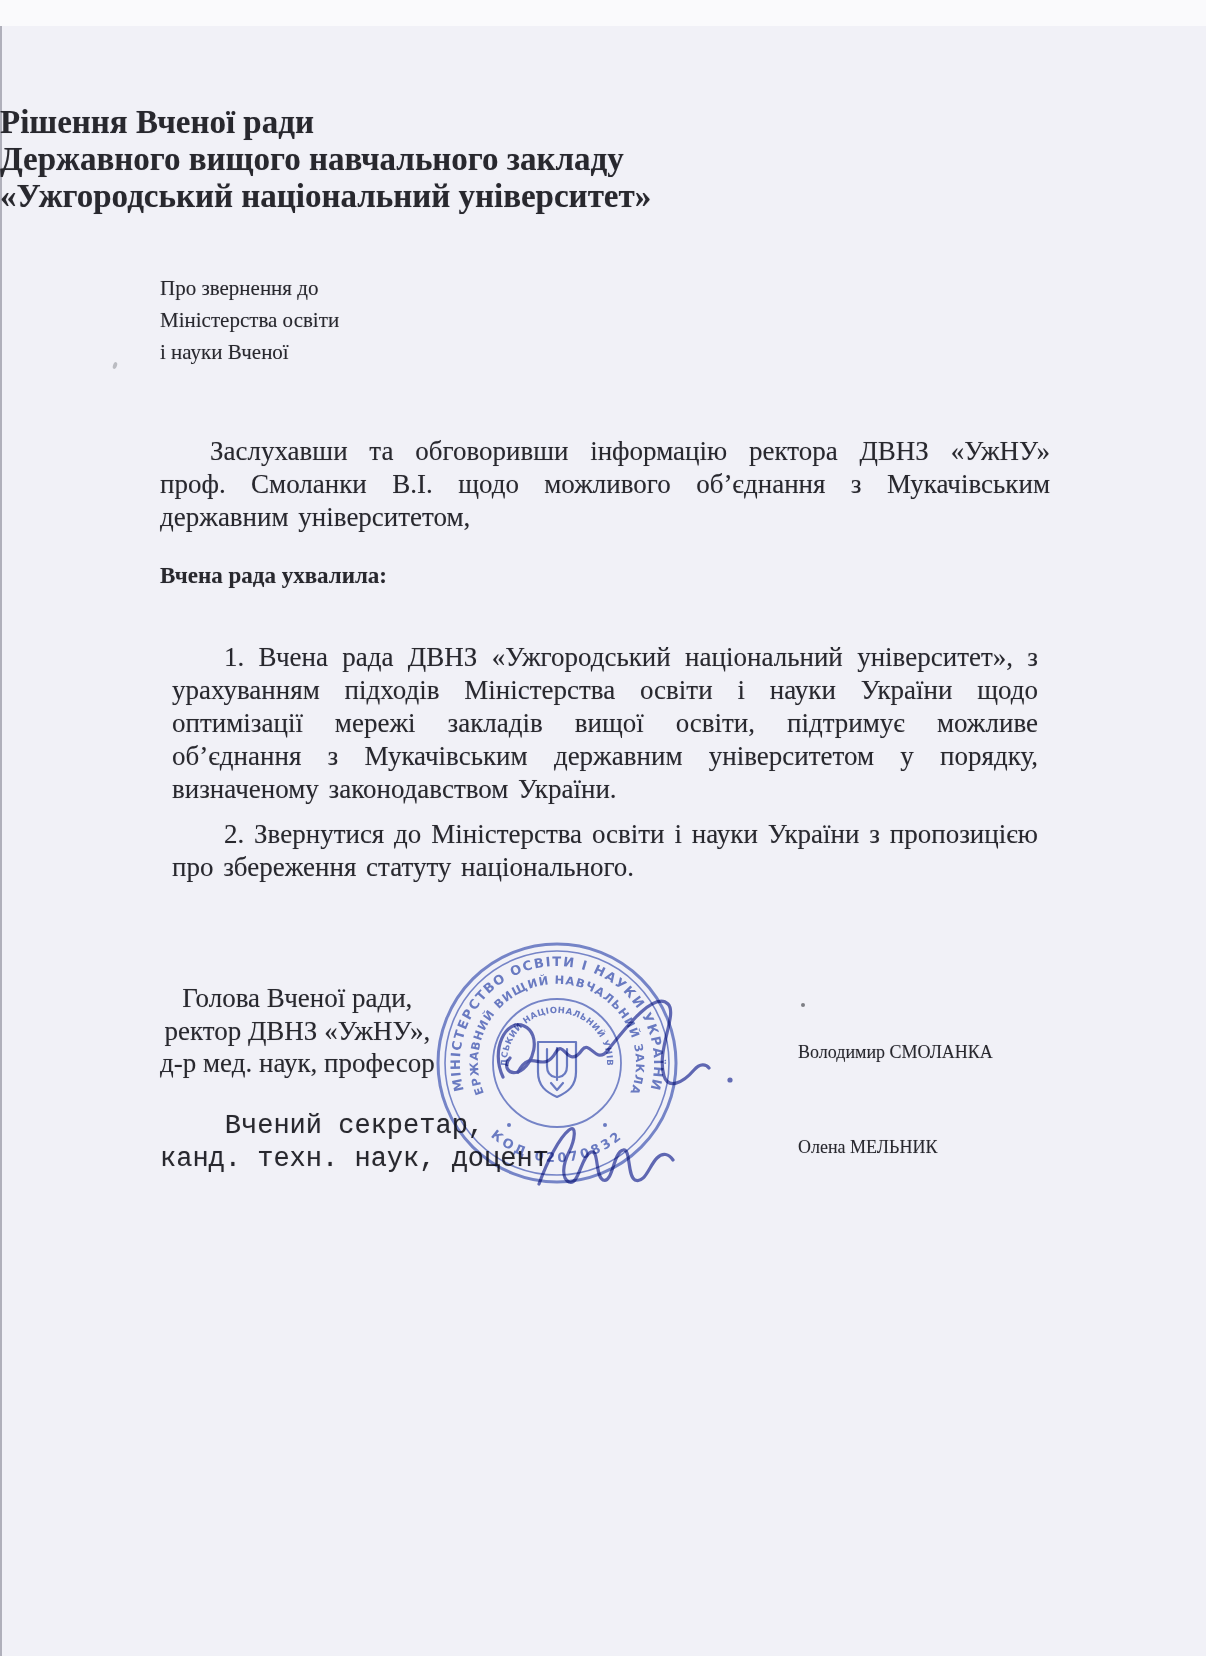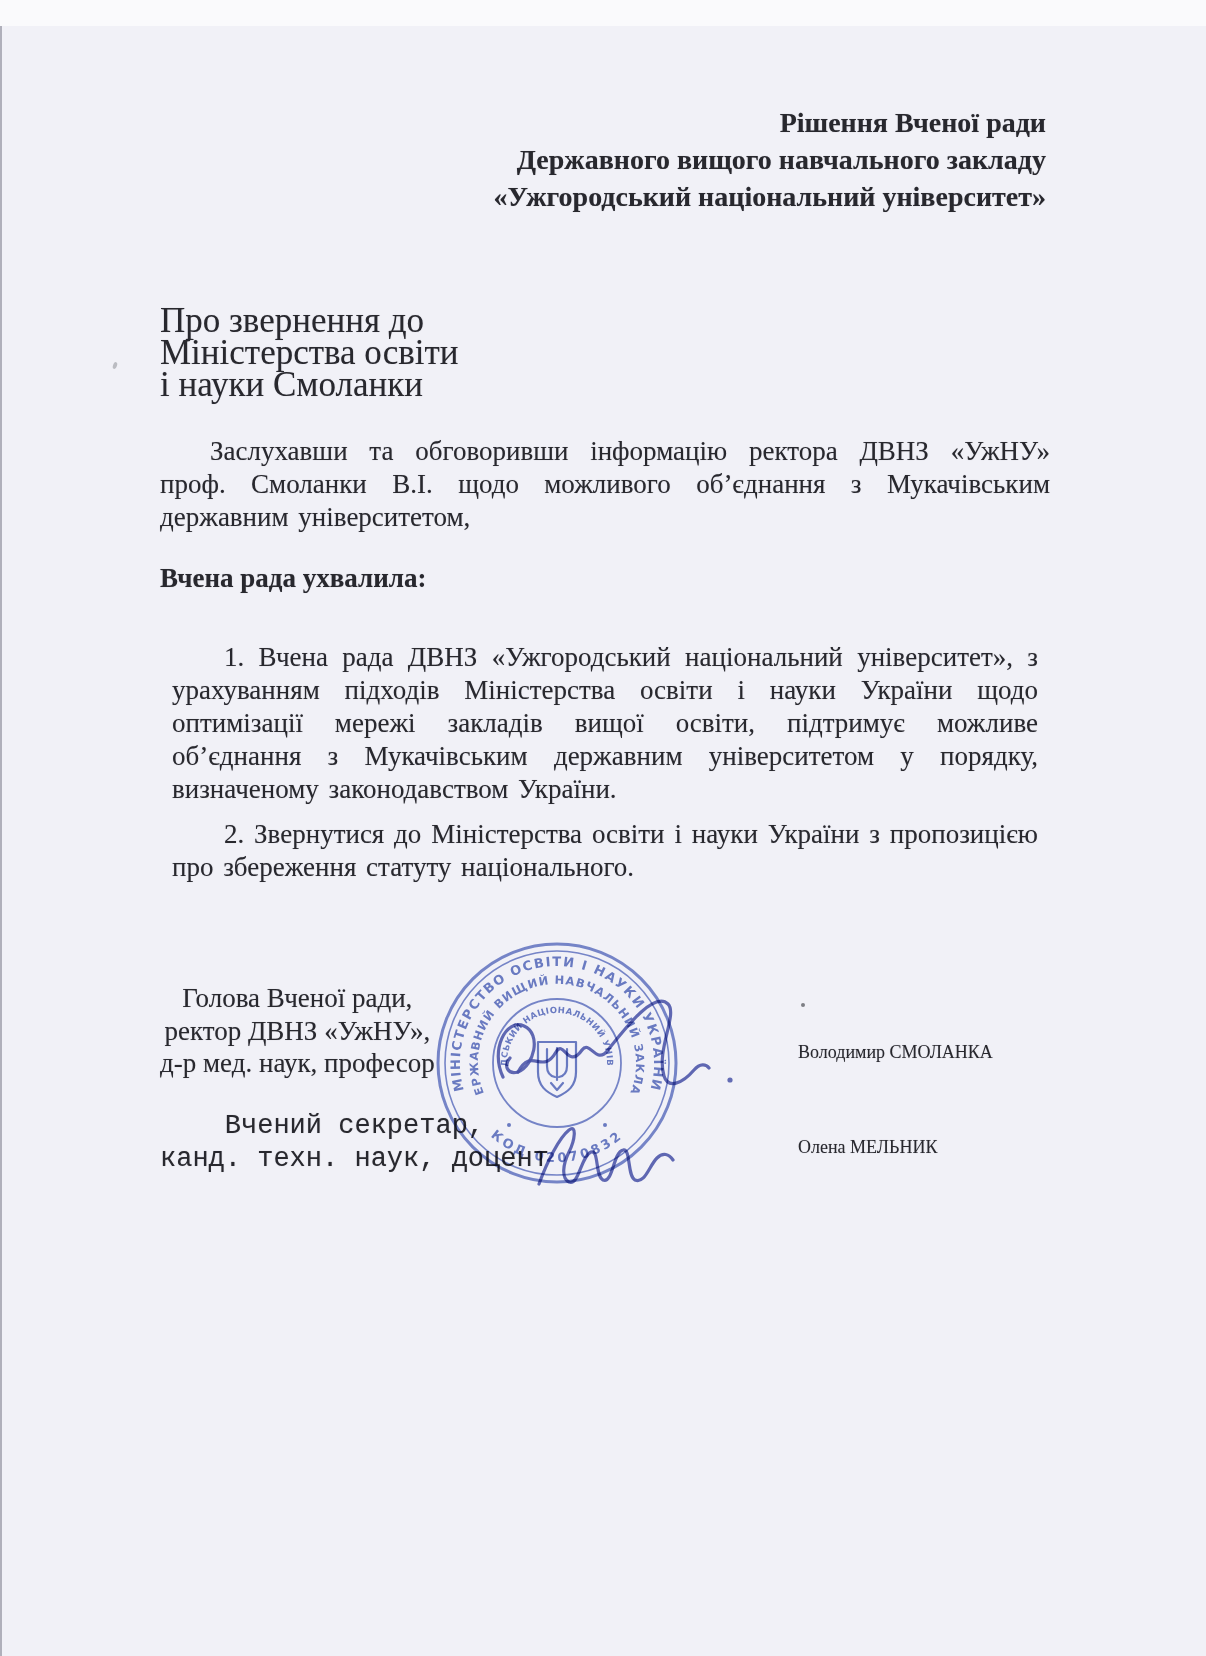--- a/index.html
+++ b/index.html
@@ -9,28 +9,28 @@
     background:#f1f1f7;
     overflow:hidden;
     font-family:"Liberation Serif", serif;
     color:#28282e;
   }
   .top-strip{position:absolute;left:0;top:0;width:1206px;height:26px;background:#fafafc;}
   .left-edge{position:absolute;left:0;top:26px;width:2px;height:1630px;background:rgba(70,70,90,.38);}
   .txt{text-shadow:0 0 1px rgba(40,40,55,.28);}
   .title{
     position:absolute;left:0;top:104px;width:1046px;
-    text-align:right;font-weight:bold;font-size:28px;line-height:37px;
+    text-align:left;font-weight:bold;font-size:33px;line-height:37px;
   }
-  .subject{position:absolute;left:160px;top:272px;font-size:35px;line-height:32px;margin-top:33px;}
+  .subject{position:absolute;left:160px;top:272px;font-size:21px;line-height:32px;}
   .p1{
     position:absolute;left:160px;top:435px;width:890px;margin:0;
     font-size:27px;line-height:33px;text-align:justify;text-indent:50px;word-spacing:3px;
   }
-  .heading{position:absolute;left:160px;top:563px;font-size:27px;font-weight:bold;}
+  .heading{position:absolute;left:160px;top:563px;font-size:23px;font-weight:bold;}
   .items{position:absolute;left:160px;top:629px;width:890px;}
   .item{
     margin:12px;font-size:27px;line-height:33px;text-align:justify;
     text-indent:52px;word-spacing:3px;
   }
   .role{position:absolute;left:160px;font-size:27px;line-height:32.5px;text-align:center;}
   .chair-role{top:982px;}
   .secretary-role{top:1110px;font-family:Liberation Mono, monospace;}
   .name{position:absolute;left:798px;font-size:18px;white-space:nowrap;}
   .chair-name{top:1042px;}
@@ -63,21 +63,21 @@
 
   <div class="title txt">
     <div>Рішення Вченої ради</div>
     <div>Державного вищого навчального закладу</div>
     <div>«Ужгородський національний університет»</div>
   </div>
 
   <div class="subject txt">
     <div>Про звернення до</div>
     <div>Міністерства освіти</div>
-    <div>і науки Смоланки</div>
+    <div>і науки Вченої</div>
   </div>
 
   <p class="p1 txt">Заслухавши та обговоривши інформацію ректора ДВНЗ «УжНУ» проф. Смоланки В.І. щодо можливого об’єднання з Мукачівським державним університетом,</p>
 
   <div class="heading txt">Вчена рада ухвалила:</div>
 
   <div class="items">
     <p class="item txt">1. Вчена рада ДВНЗ «Ужгородський національний університет», з урахуванням підходів Міністерства освіти і науки України щодо оптимізації мережі закладів вищої освіти, підтримує можливе об’єднання з Мукачівським державним університетом у порядку, визначеному законодавством України.</p>
     <p class="item txt">2. Звернутися до Міністерства освіти і науки України з пропозицією про збереження статуту національного.</p>
   </div>

